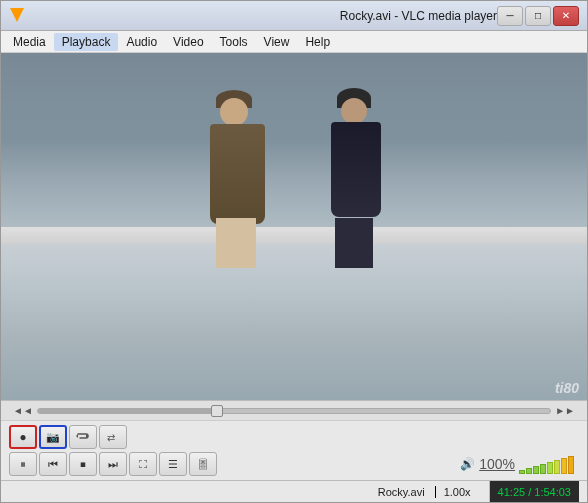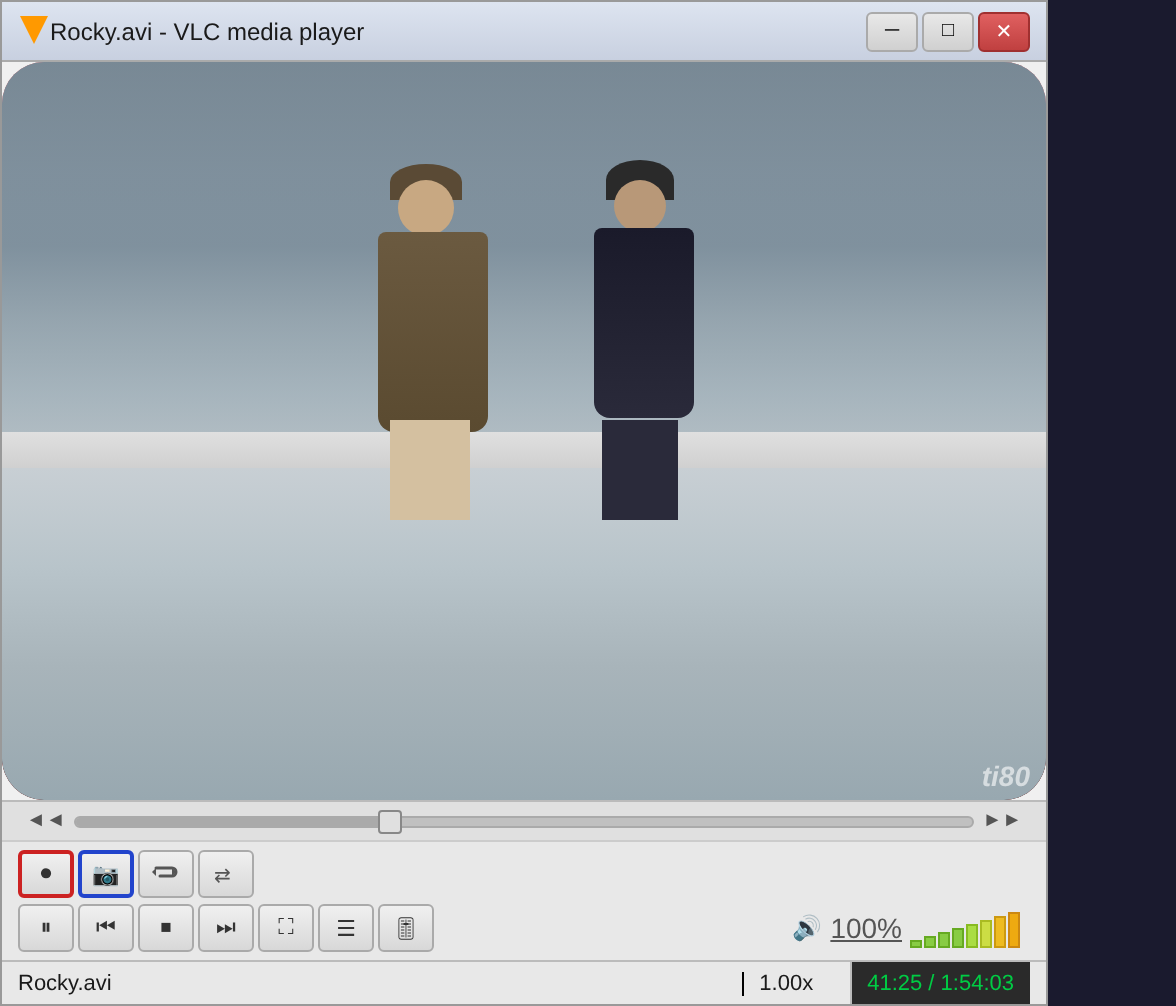--- a/index.html
+++ b/index.html
@@ -5,26 +5,27 @@
     * { margin: 0; padding: 0; box-sizing: border-box; }
     body {
       width: 588px;
       height: 503px;
       background: #1a1a2e;
       font-family: 'Segoe UI', Tahoma, sans-serif;
       font-size: 12px;
       overflow: hidden;
     }
     .window {
-      width: 524px;
+      width: 588px;
       height: 503px;
       background: #f0f0f0;
       border: 1px solid #999;
       display: flex;
       flex-direction: column;
+      text-align: right;
     }
     
     .title-bar {
       background: linear-gradient(to bottom, #dde4f0 0%, #c8d0e0 100%);
       height: 30px;
       display: flex;
       align-items: center;
       padding: 0 8px;
       border-bottom: 1px solid #aaa;
       user-select: none;
@@ -78,21 +79,20 @@
     .menu-item.active {
       background: #c8d8f0;
     }
     
     .video-area {
       flex: 1;
       background: #ef4444;
       position: relative;
       overflow: hidden;
       min-height: 0;
-      border-radius: 21px;
     }
     
     .scene-bg {
       position: absolute;
       inset: 0;
       
       background: linear-gradient(to bottom,
         #9aabba 0%,
         #8a9dae 15%,
         #7a8fa0 25%,
@@ -397,20 +397,29 @@
       </div>
       <div class="title-btn maximize">
         <span>□</span>
       </div>
       <div class="title-btn close">
         <span>✕</span>
       </div>
     </div>
   </div>
 
+  <div class="menu-bar">
+    <div class="menu-item">Media</div>
+    <div class="menu-item active">Playback</div>
+    <div class="menu-item">Audio</div>
+    <div class="menu-item">Video</div>
+    <div class="menu-item">Tools</div>
+    <div class="menu-item">View</div>
+    <div class="menu-item">Help</div>
+  </div>
 
   <div class="video-area">
     <div class="scene-bg"></div>
     <div class="building"></div>
     <div class="ice-floor"></div>
 
     <div class="figure-woman">
       <div class="fig-hat"></div>
       <div class="fig-head"></div>
       <div class="fig-coat"></div>

